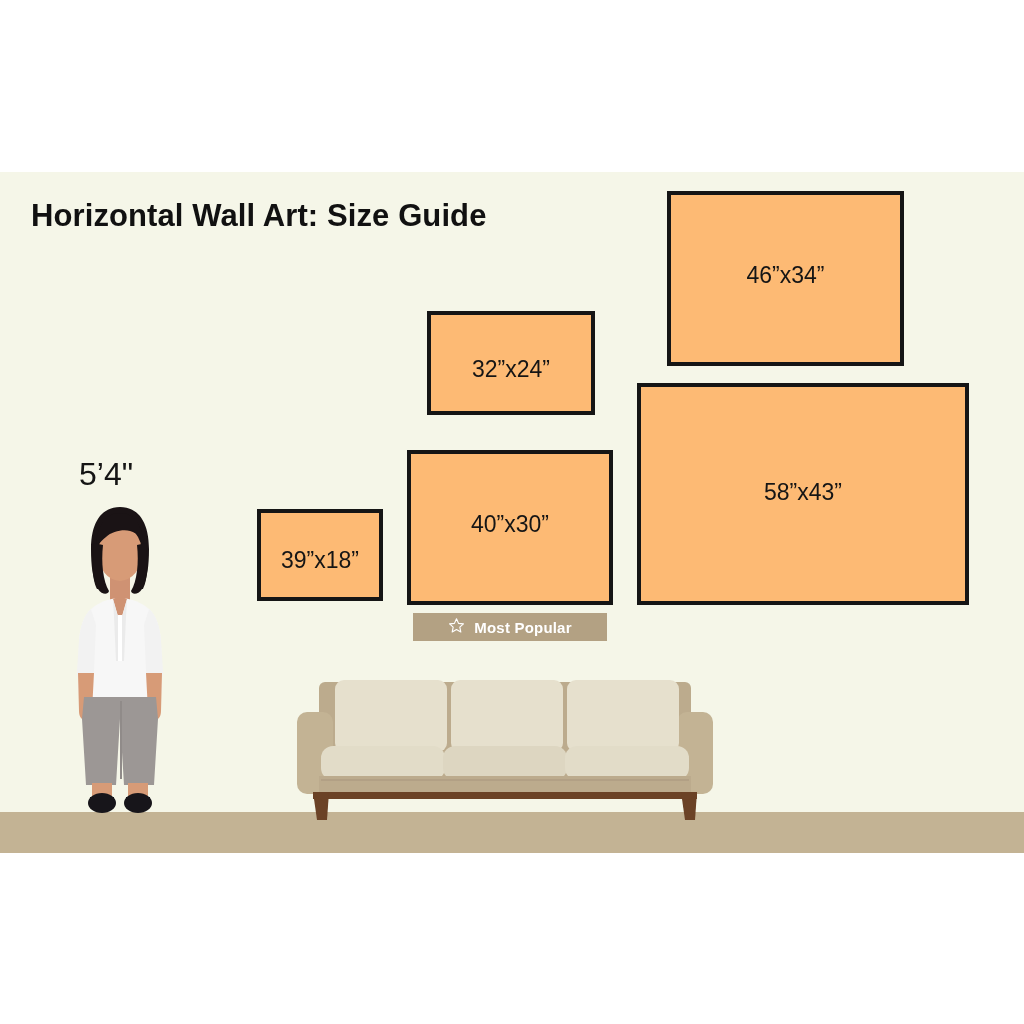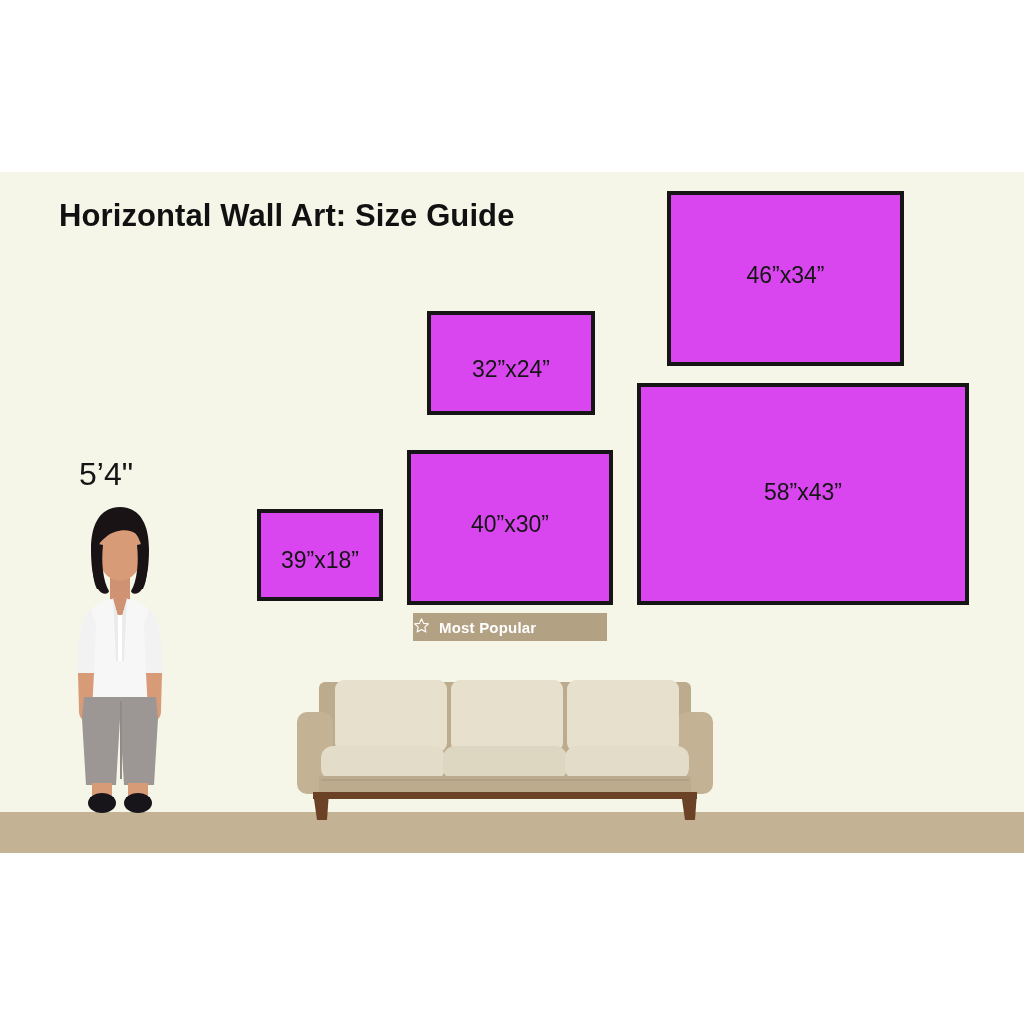--- a/index.html
+++ b/index.html
@@ -8,44 +8,44 @@
   #stage{position:relative;width:1024px;height:1024px;background:#ffffff;}
 
   
   .wall{position:absolute;left:0;top:172px;width:1024px;height:640px;background:#f5f6e8;}
   .floor{position:absolute;left:0;top:812px;width:1024px;height:41px;background:#c3b394;}
 
   
   .title{
     position:absolute;left:31px;top:198px;
     font-size:31px;font-weight:600;color:#111111;
-    letter-spacing:.1px;white-space:nowrap;margin-left:28px;
+    letter-spacing:.1px;white-space:nowrap;
   }
 
   
   .height-label{
     position:absolute;left:79px;top:456px;
     font-size:32px;font-weight:400;color:#151515;white-space:nowrap;
   }
 
   
   .frame{
-    position:absolute;background:#d946ef;border:4px solid #151515;
+    position:absolute;background:#fdba74;border:4px solid #151515;
     box-sizing:border-box;
   }
   .frame-label{
     position:absolute;left:0;width:100%;text-align:center;
     font-size:23px;color:#151515;font-weight:400;white-space:nowrap;
   }
 
   
   .badge{
     position:absolute;
     background:#b3a183;
-    display:flex;align-items:center;justify-content:flex-start;gap:9px;
+    display:flex;align-items:center;justify-content:center;gap:9px;
     box-sizing:border-box;
   }
   .badge-text{
     font-size:15px;font-weight:700;color:#ffffff;letter-spacing:.2px;white-space:nowrap;
   }
   .star{display:block;}
 
   
   .person{position:absolute;left:58px;top:505px;width:124px;height:316px;}
 

